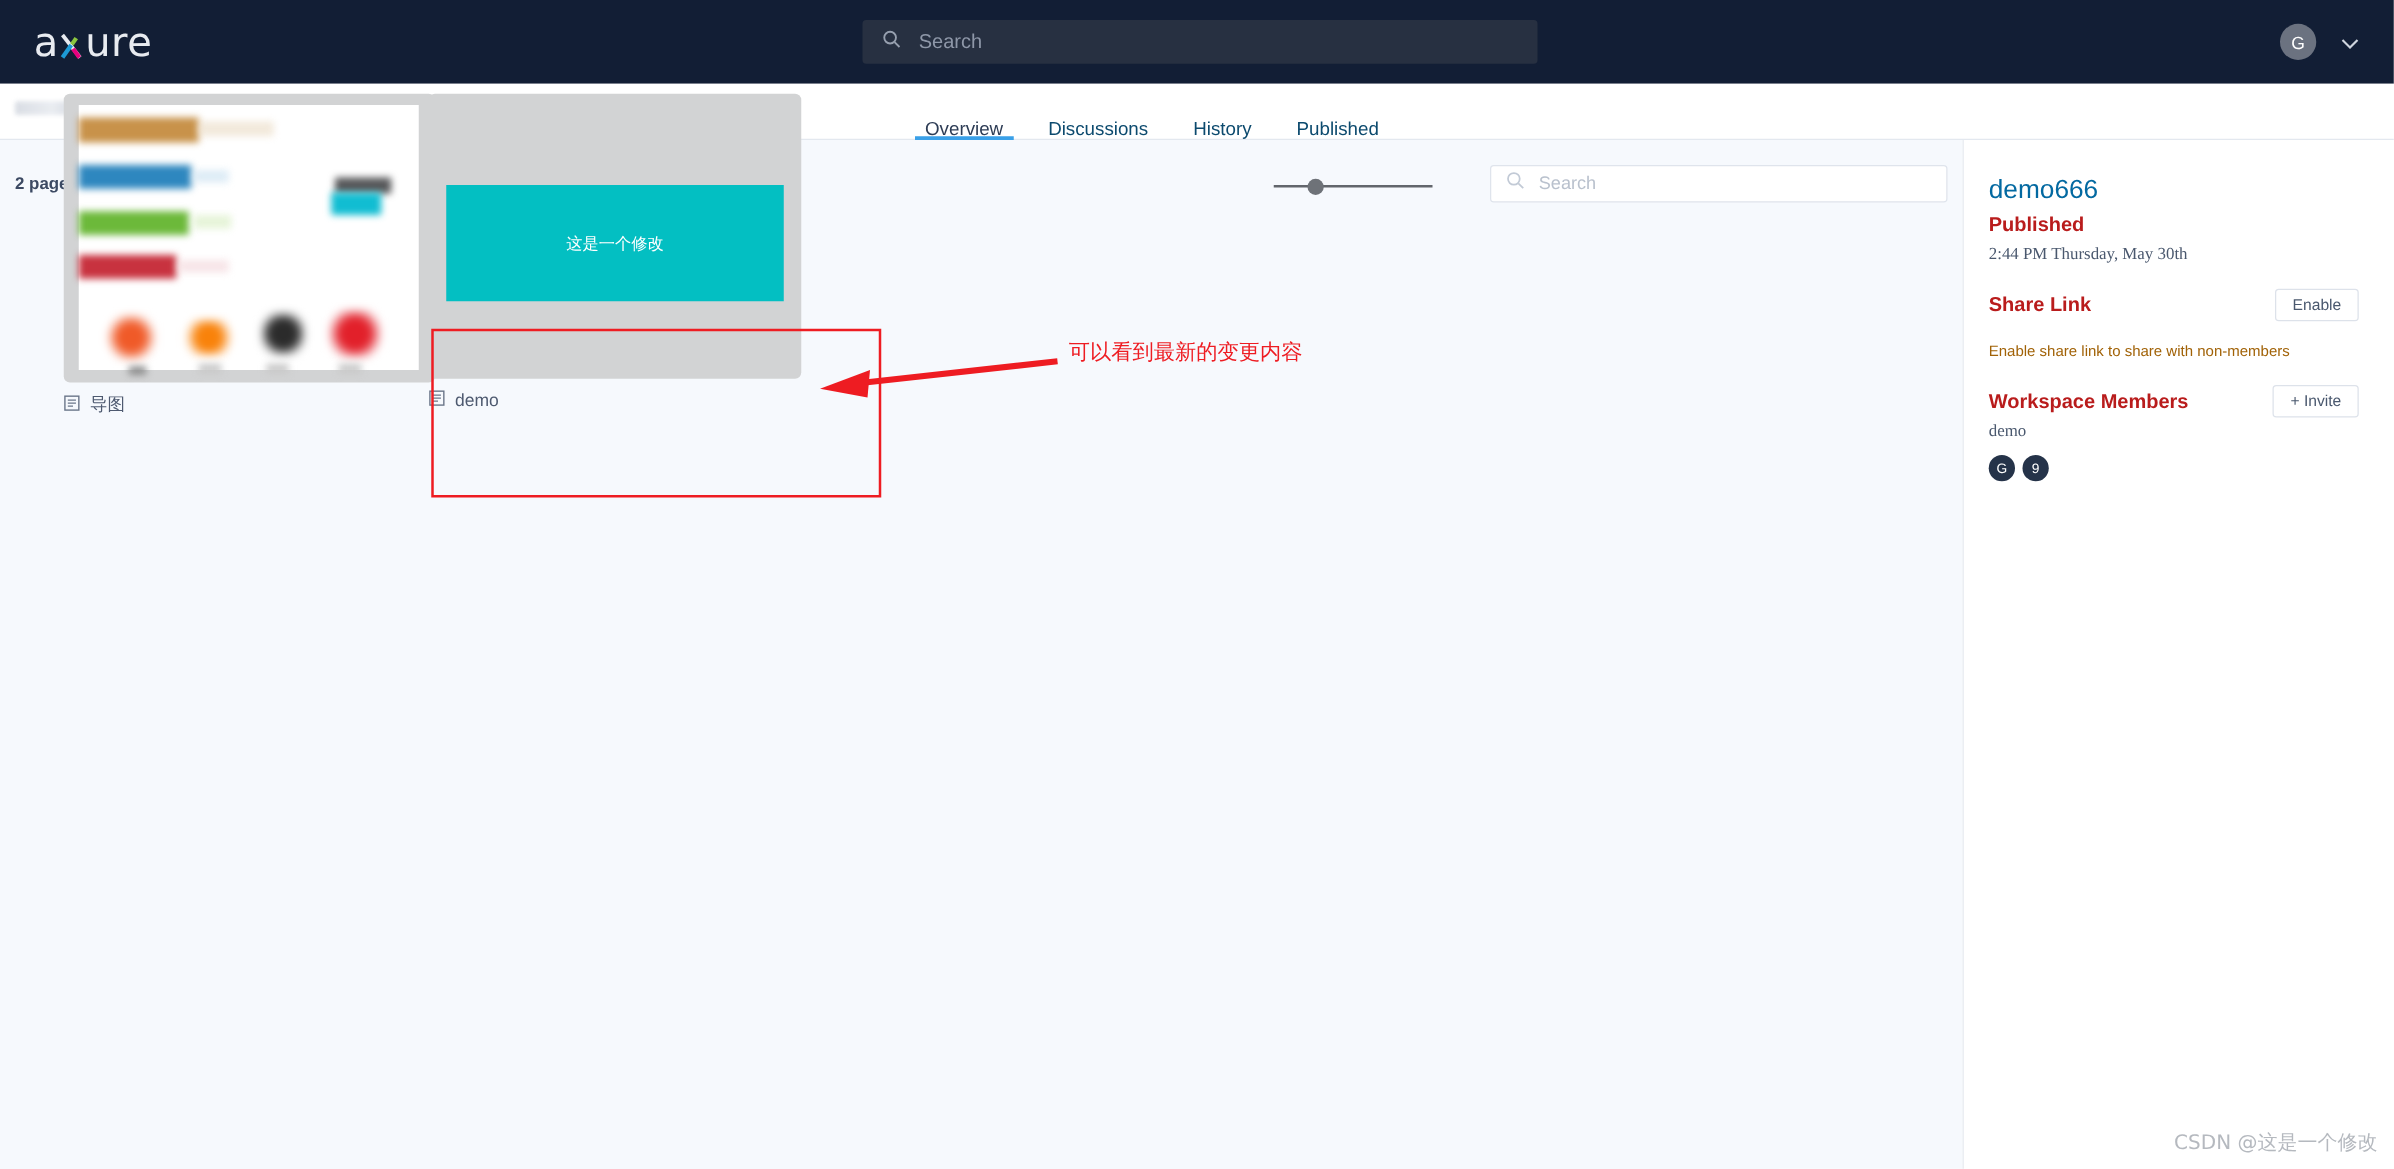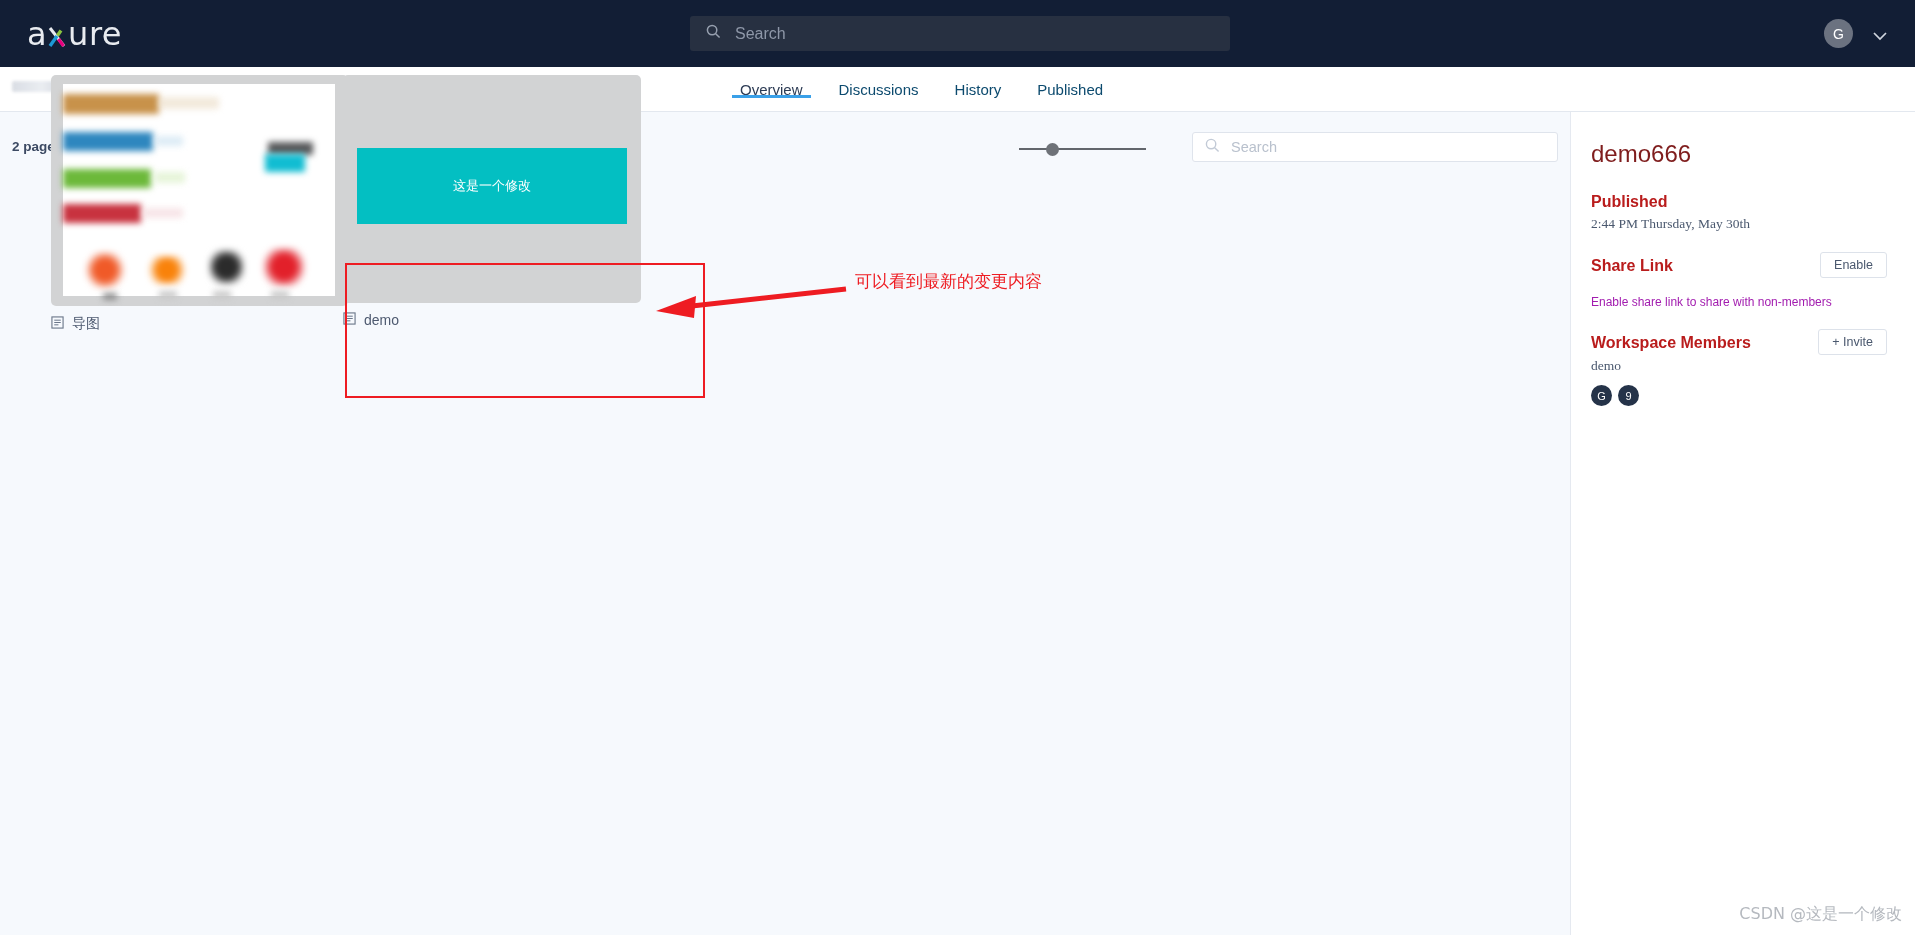--- a/index.html
+++ b/index.html
@@ -67,21 +67,21 @@
     background: linear-gradient(90deg,#d8dce3,#e9ecf1,#c9cfd8,#e4e8ee,#d2d8e0);
     filter: blur(1.6px); opacity: .95;
   }
   .blur-blue {
     height: 11px; border-radius: 2px;
     background: linear-gradient(90deg,#b9d4f5,#cfe2fa,#a9caf2,#d6e7fb,#b3d0f6);
     filter: blur(1.6px);
   }
   .tabs {
     position: absolute; left: 722px; top: 0;
-    height: 45px; display: flex; align-items: center;
+    height: 45px; display: flex; align-items: flex-end;
   }
   .tab {
     display: flex; align-items: center;
     padding: 0 18px; font-size: 15px;
     color: #0c4a6e; cursor: pointer;
     position: relative;
   }
   .tab.active { color: #2d3c55; }
   .tab.active::after {
     content: ''; position: absolute;
@@ -149,21 +149,21 @@
     position: absolute; border-radius: 1px;
     filter: blur(3.1px);
   }
   .blob { position: absolute; filter: blur(3.4px); }
 
   
   #t2 { left: 343px; top: 75px; }
   #t2 .thumb-card { width: 298px; height: 228px; }
   .teal-box {
     position: absolute; left: 14px; top: 73px;
-    width: 270px; height: 76px;
+    width: 270px; height: 93px;
     background: #03bfc2;
     display: flex; align-items: center; justify-content: center; text-align: center;
   }
   .teal-box span {
     color: #ffffff; font-size: 13px;
     font-family: "DejaVu Sans", sans-serif;
   }
 
   
   .red-box {
@@ -181,28 +181,28 @@
   }
 
   
   .sidebar {
     position: absolute; left: 1570px; top: 112px;
     width: 345px; height: 823px;
     background: #fff; border-left: 1px solid #e5e9f0;
     padding: 28px 28px 0 20px;
   }
   .sb-title {
-    font-size: 24px; color: #7f1d1d; margin-bottom: 25px;
+    font-size: 21px; color: #0369a1; margin-bottom: 8px;
   }
   .sb-h {
     font-size: 16px; color: #b91c1c;
     font-weight: bold; margin-bottom: 5px;
   }
   .sb-sub { font-size: 13.5px; color: #4a586e; font-family: Liberation Serif, serif; }
-  .sb-hint { font-size: 12px; color: #a21caf; margin-top: 20px; }
+  .sb-hint { font-size: 12px; color: #a16207; margin-top: 20px; }
   .sb-block { margin-top: 25px; position: relative; }
   .sb-btn {
     position: absolute; right: 0; top: -5px;
     border: 1px solid #dde2ea; border-radius: 3px;
     background: #fff; color: #4a586e;
     font-size: 12.5px; padding: 5px 13px;
     cursor: pointer; font-family: "Liberation Sans", sans-serif;
   }
   .member-link-blur {
     margin-top: 10px; height: 13px; width: 278px;

